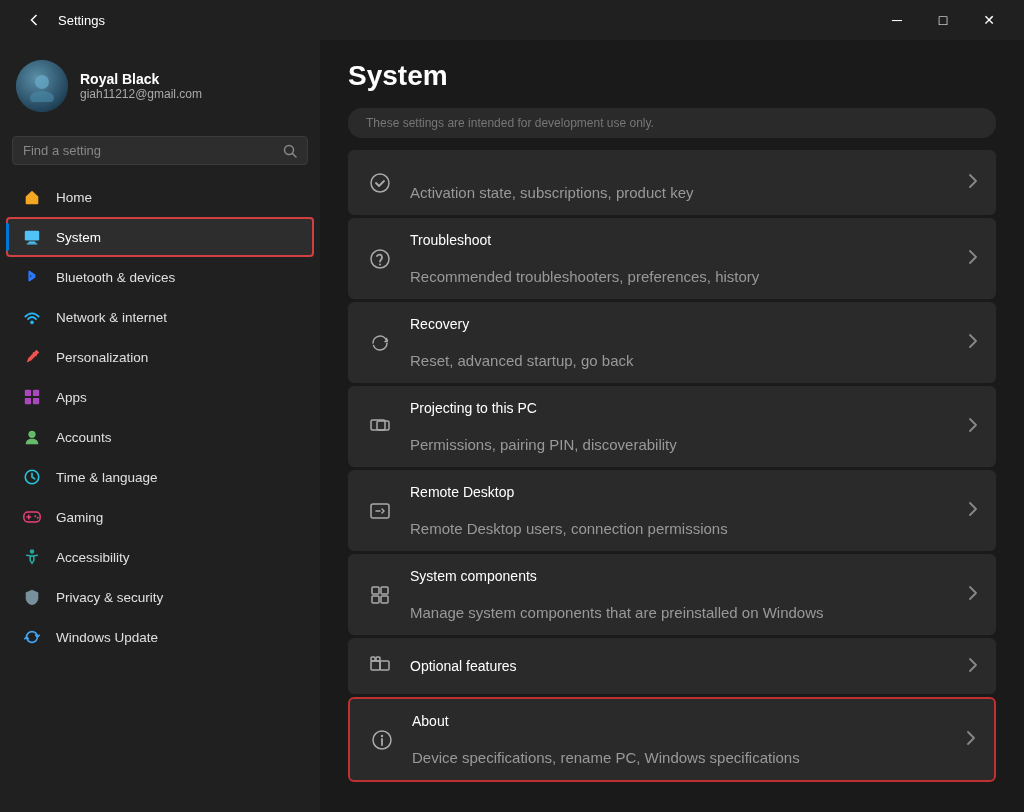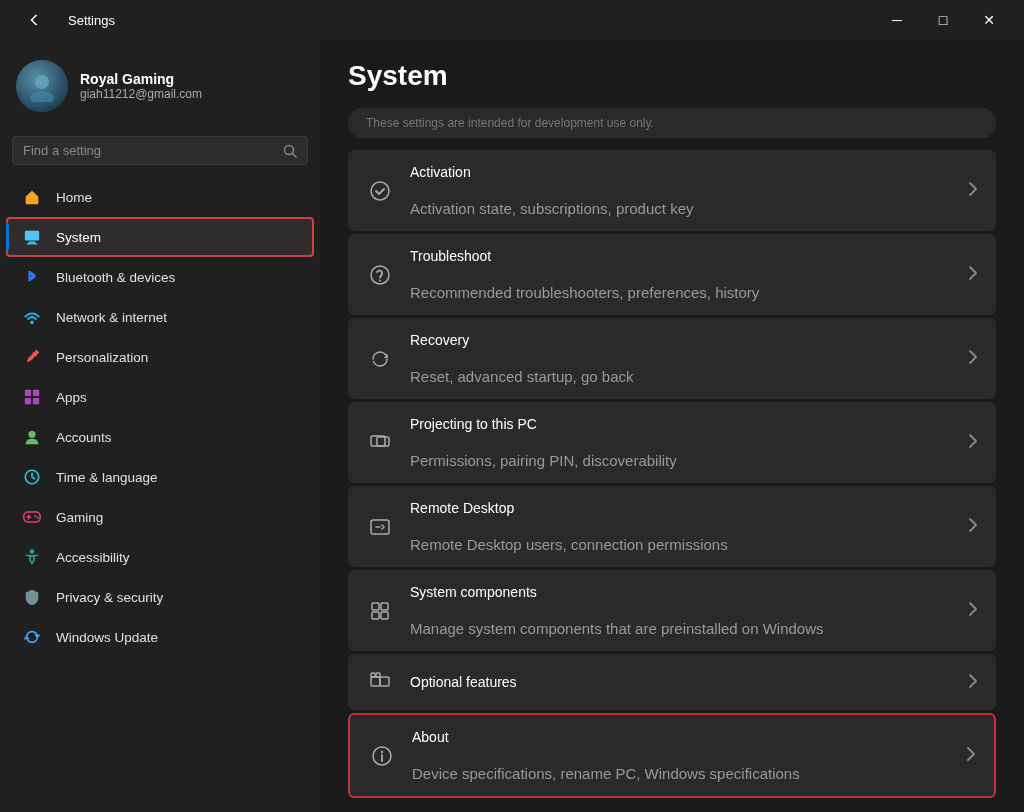--- a/index.html
+++ b/index.html
@@ -17,21 +17,20 @@
       display: flex;
       align-items: center;
       justify-content: space-between;
       height: 40px;
       padding: 0 12px;
       background: #202020;
     }
     .title-bar-left {
       display: flex;
       align-items: center;
-      gap: 10px;
     }
     .title-bar-title {
       font-size: 13px;
       color: #ffffff;
     }
     .title-bar-controls {
       display: flex;
       gap: 0;
     }
     .title-btn {
@@ -267,21 +266,21 @@
     <div class="user-profile">
       <div class="avatar">
         <div class="avatar-inner">
           <svg width="32" height="32" viewBox="0 0 32 32" fill="none">
             <circle cx="16" cy="12" r="7" fill="#6aaccc" opacity="0.7"></circle>
             <ellipse cx="16" cy="28" rx="12" ry="7" fill="#4a8aaa" opacity="0.6"></ellipse>
           </svg>
         </div>
       </div>
       <div class="user-info">
-        <span class="user-name">Royal Gaming</span>
+        <span class="user-name">Royal Black</span>
         <span class="user-email">giah11212@gmail.com</span>
       </div>
     </div>
 
     <div class="search-container">
       <div class="search-box">
         <input class="search-input" type="text" placeholder="Find a setting" style="">
         <svg class="search-icon-svg" width="14" height="14" viewBox="0 0 14 14" fill="none">
           <circle cx="6" cy="6" r="4.5" stroke="#888" stroke-width="1.5"></circle>
           <line x1="9.5" y1="9.5" x2="13" y2="13" stroke="#888" stroke-width="1.5" stroke-linecap="round"></line>
@@ -416,21 +415,20 @@
 
     <div class="settings-list" id="settings-list">
         <div class="settings-item">
           <div class="settings-item-icon">
             <svg width="22" height="22" viewBox="0 0 22 22" fill="none">
               <circle cx="11" cy="11" r="9" stroke="#aaa" stroke-width="1.5"></circle>
               <path d="M7 11l3 3 5-5" stroke="#aaa" stroke-width="1.8" stroke-linecap="round" stroke-linejoin="round"></path>
             </svg>
           </div>
           <div class="settings-item-text">
-            <span class="settings-item-title">Activation</span>
             <span class="settings-item-desc">Activation state, subscriptions, product key</span>
           </div>
           <span class="settings-item-arrow"><svg width="10" height="16" viewBox="0 0 10 16" fill="none">
               <path d="M2 2l6 6-6 6" stroke="#888" stroke-width="1.8" stroke-linecap="round" stroke-linejoin="round"></path>
             </svg></span>
         </div>
         <div class="settings-item">
           <div class="settings-item-icon">
             <svg width="22" height="22" viewBox="0 0 22 22" fill="none">
               <circle cx="11" cy="11" r="9" stroke="#aaa" stroke-width="1.5"></circle>

